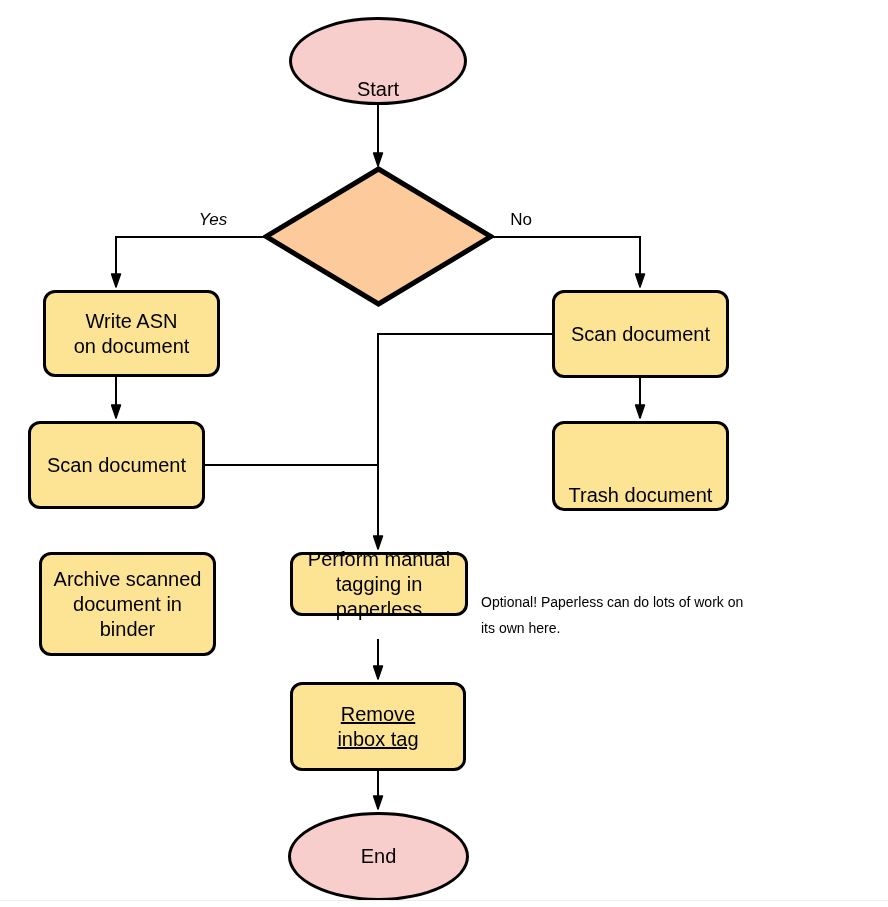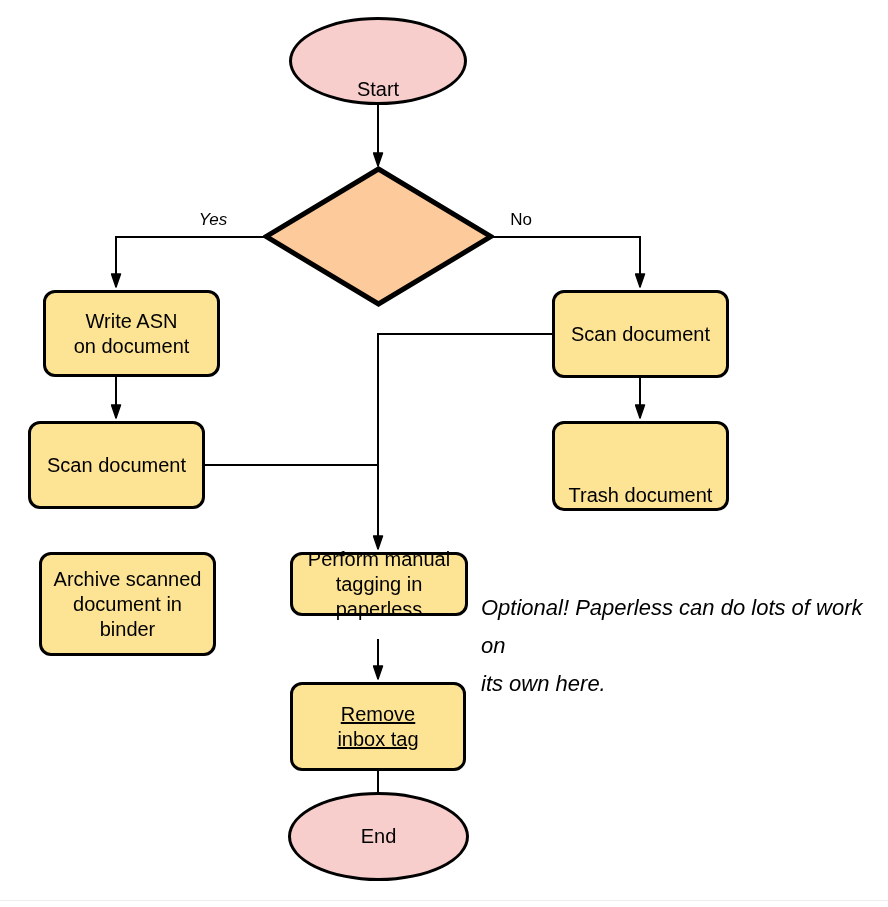--- a/index.html
+++ b/index.html
@@ -36,21 +36,21 @@
     stroke-width: 5; stroke-linejoin: miter;
   }
   .decision .label { position: relative; }
 
   .edge-label {
     position: absolute; width: 46px; text-align: center;
     font-size: 17px; line-height: 20px;
   }
   .annotation {
     position: absolute; left: 481px; top: 589px;
-    font-size: 22px; line-height: 38px; font-style: italic;
+    font-size: 14px; line-height: 26px; 
     white-space: pre-line;
   }
   .page-boundary {
     position: absolute; left: 0; top: 900px;
     width: 888px; height: 1px; background: #ededed;
   }
 </style>
 </head>
 <body>
 
@@ -108,21 +108,21 @@
   <span class="label">Perform manual
 tagging in
 paperless</span>
 </div>
 
 <div class="node process" style="left:290px; top:682px; width:176px; height:89px;text-decoration:underline;">
   <span class="label">Remove
 inbox tag</span>
 </div>
 
-<div class="node terminal" style="left:288px; top:792px; width:181px; height:89px;">
+<div class="node terminal" style="left:288px; top:812px; width:181px; height:89px;">
   <span class="label">End</span>
 </div>
 
 <div class="edge-label" style="left:190px; top:210px;font-style:italic;">Yes</div>
 <div class="edge-label" style="left:498px; top:210px;text-align:center;">No</div>
 
 <div class="annotation">Optional! Paperless can do lots of work on
 its own here.</div>
 
 <div class="page-boundary"></div>

